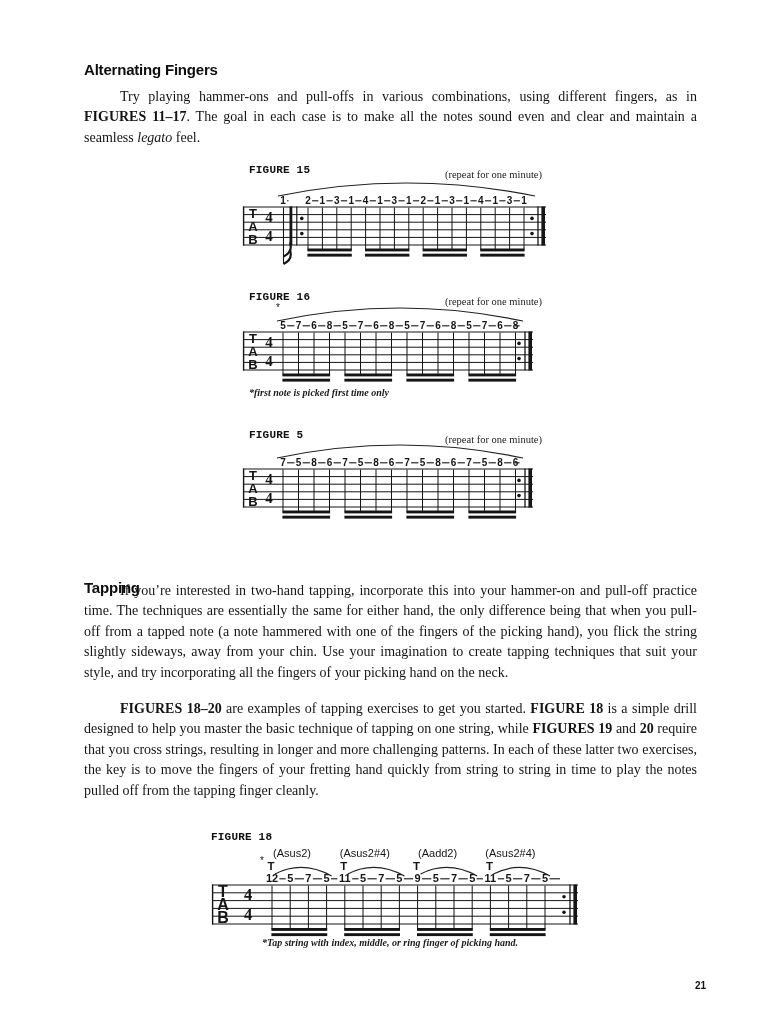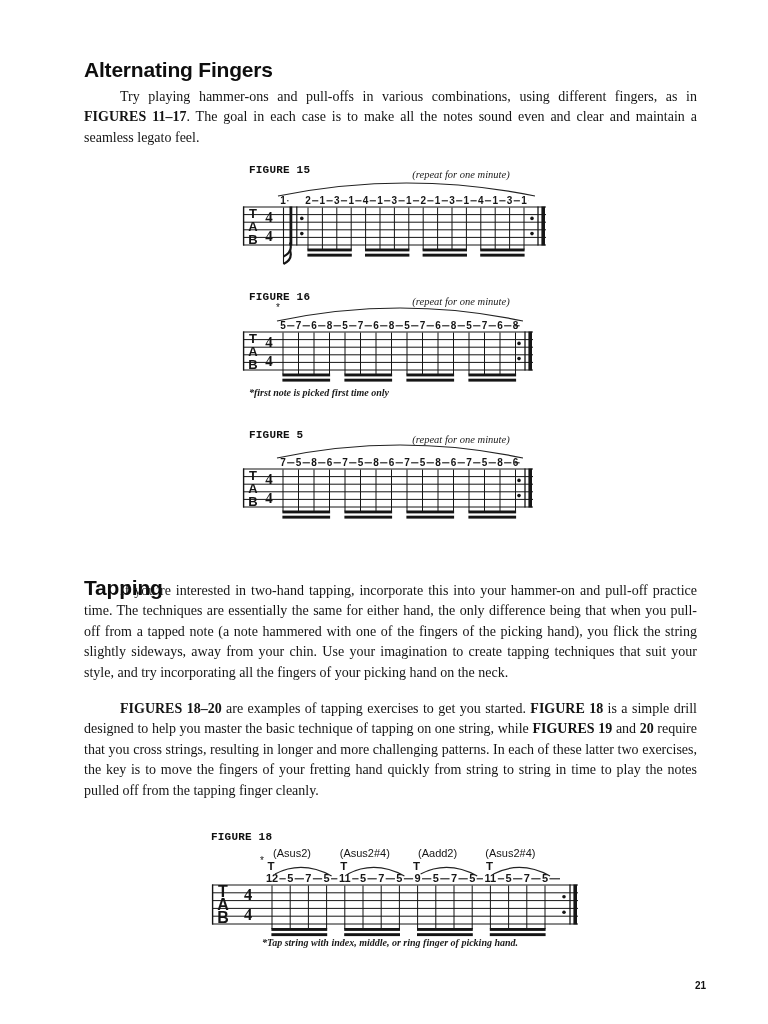--- a/index.html
+++ b/index.html
@@ -1,26 +1,26 @@
 <!DOCTYPE html>
 <html><head>
 <meta charset="utf-8">
 <style>
   html,body{margin:0;padding:0;background:#ffffff;}
   .page{position:relative;width:768px;height:1024px;background:#ffffff;overflow:hidden;
         font-family:"Liberation Serif",serif;color:#111;}
   #notation{position:absolute;left:0;top:0;}
   .heading{position:absolute;margin:0;font-family:"Liberation Sans",sans-serif;
-           font-weight:bold;font-size:21px;line-height:24px;color:#0e0e0e;letter-spacing:-0.2px;}
+           font-weight:bold;font-size:15px;line-height:24px;color:#0e0e0e;letter-spacing:-0.2px;}
   .para{position:absolute;width:613px;font-size:14px;line-height:20.4px;
         text-align:justify;text-indent:36px;color:#141414;}
   .figlabel{position:absolute;font-family:Liberation Mono, monospace;font-weight:bold;
             font-size:11px;color:#101010;letter-spacing:0.2px;}
-  .annot{position:absolute;font-style:italic;font-size:10.5px;color:#1a1a1a;
-         text-align:center;width:162px;}
+  .annot{position:absolute;font-size:10.5px;color:#1a1a1a;
+         text-align:right;width:162px;}
   .footnote{position:absolute;font-style:italic;font-weight:bold;font-size:10px;color:#1a1a1a;text-align:right;}
   .watermark{position:absolute;left:42px;top:853px;width:110px;text-align:left;}
   .watermark-text{font-family:"Liberation Sans",sans-serif;font-size:21px;font-weight:500;
                   color:#d2d2d6;letter-spacing:1.5px;margin-top:2px;margin-left:1px;}
   .pagenum{position:absolute;left:666px;top:980px;width:40px;text-align:right;
            font-family:"Liberation Sans",sans-serif;font-weight:bold;font-size:10px;color:#111;}
 </style>
 </head>
 <body>
 
@@ -346,21 +346,21 @@
         <path d="M420.6,874 Q447.9,860 477.2,876" stroke="#222" stroke-width="1.2" fill="none"></path>
         <text x="510.4" y="857" fill="#151515" font-size="11" font-family="&quot;Liberation Sans&quot;,sans-serif" font-weight="normal" text-anchor="middle" font-style="normal">(Asus2#4)</text>
         <text x="489.4" y="870" fill="#151515" font-size="11.5" font-family="&quot;Liberation Sans&quot;,sans-serif" font-weight="600" text-anchor="middle" font-style="normal">T</text>
         <path d="M493.4,874 Q520.7,860 550,876" stroke="#222" stroke-width="1.2" fill="none"></path>
         <text x="262" y="864" fill="#151515" font-size="10" font-family="&quot;Liberation Sans&quot;,sans-serif" font-weight="normal" text-anchor="middle" font-style="normal">*</text>
       </g>
     </svg>
 
   <h1 class="heading" style="left:84px;top:58px">Alternating Fingers</h1>
 
-  <div class="para" style="left:84px;top:87px"><span>Try playing hammer-ons and pull-offs in various combinations, using different fingers, as in </span><span style="font-weight: bold;">FIGURES 11–17</span><span>. The goal in each case is to make all the notes sound even and clear and maintain a seamless </span><span style=" margin-top: 16px;">legato</span><span> feel.</span></div>
+  <div class="para" style="left:84px;top:87px"><span>Try playing hammer-ons and pull-offs in various combinations, using different fingers, as in </span><span style="font-weight: bold;">FIGURES 11–17</span><span>. The goal in each case is to make all the notes sound even and clear and maintain a seamless </span><span style="font-style: italic; margin-top: 16px;">legato</span><span> feel.</span></div>
 
   <div class="figlabel" style="left:249px;top:164px">FIGURE 15</div>
   <div class="annot" style="left:380px;top:169px">(repeat for one minute)</div>
 
   <div class="figlabel" style="left:249px;top:291px">FIGURE 16</div>
   <div class="annot" style="left:380px;top:296px">(repeat for one minute)</div>
   <div class="footnote" style="left:249px;top:387px">*first note is picked first time only</div>
 
   <div class="figlabel" style="left:249px;top:429px">FIGURE 5</div>
   <div class="annot" style="left:380px;top:434px">(repeat for one minute)</div>

